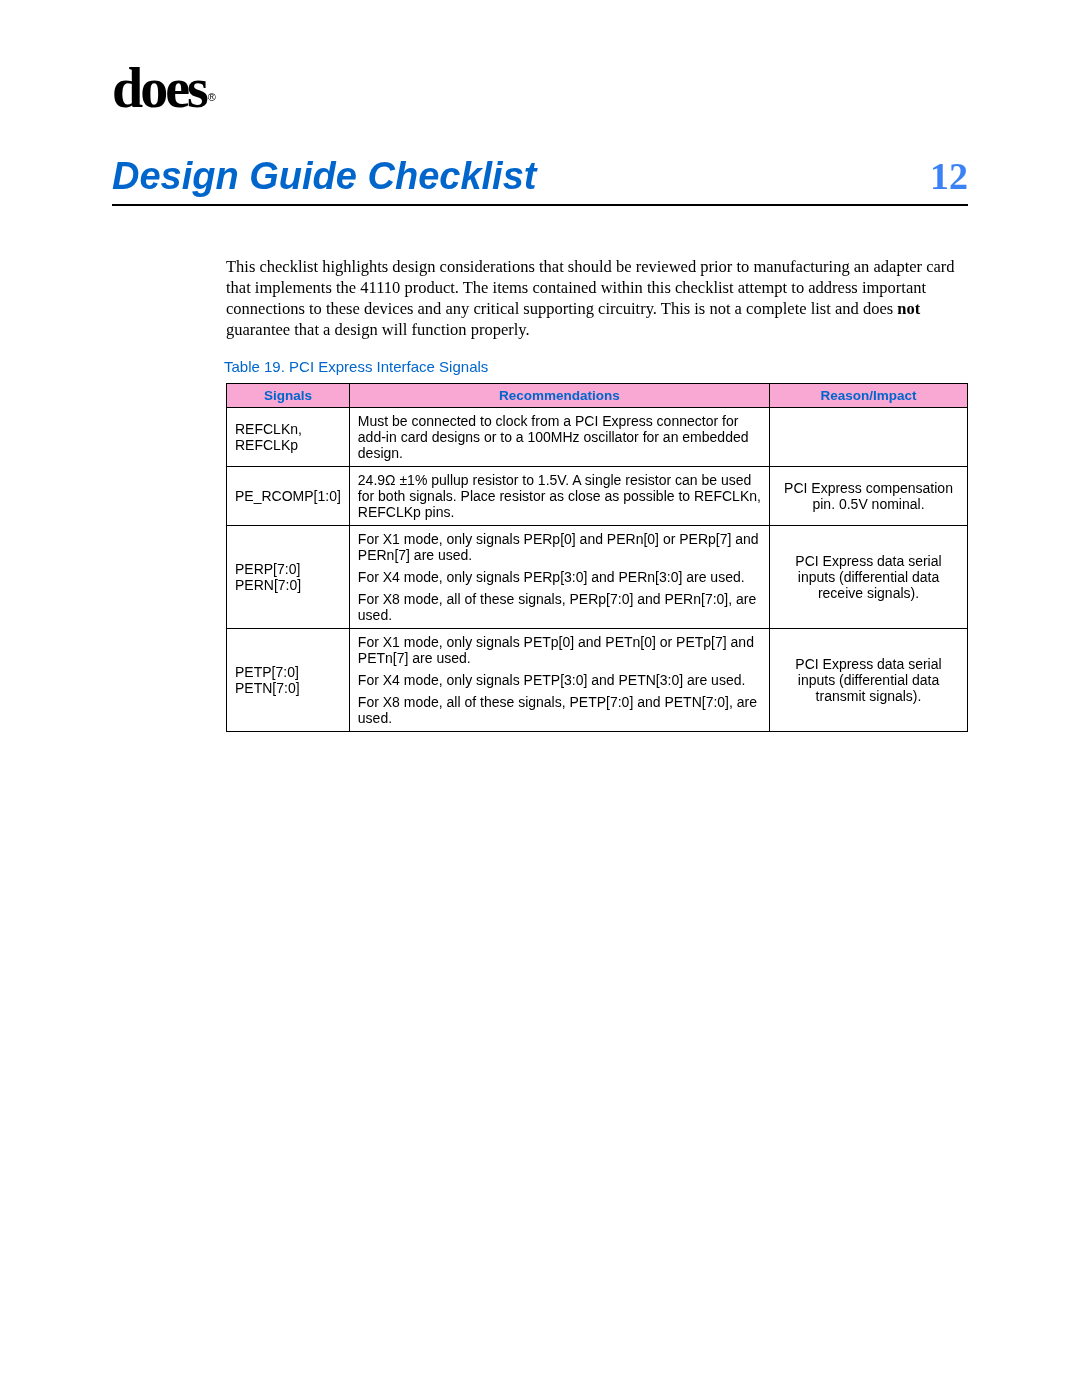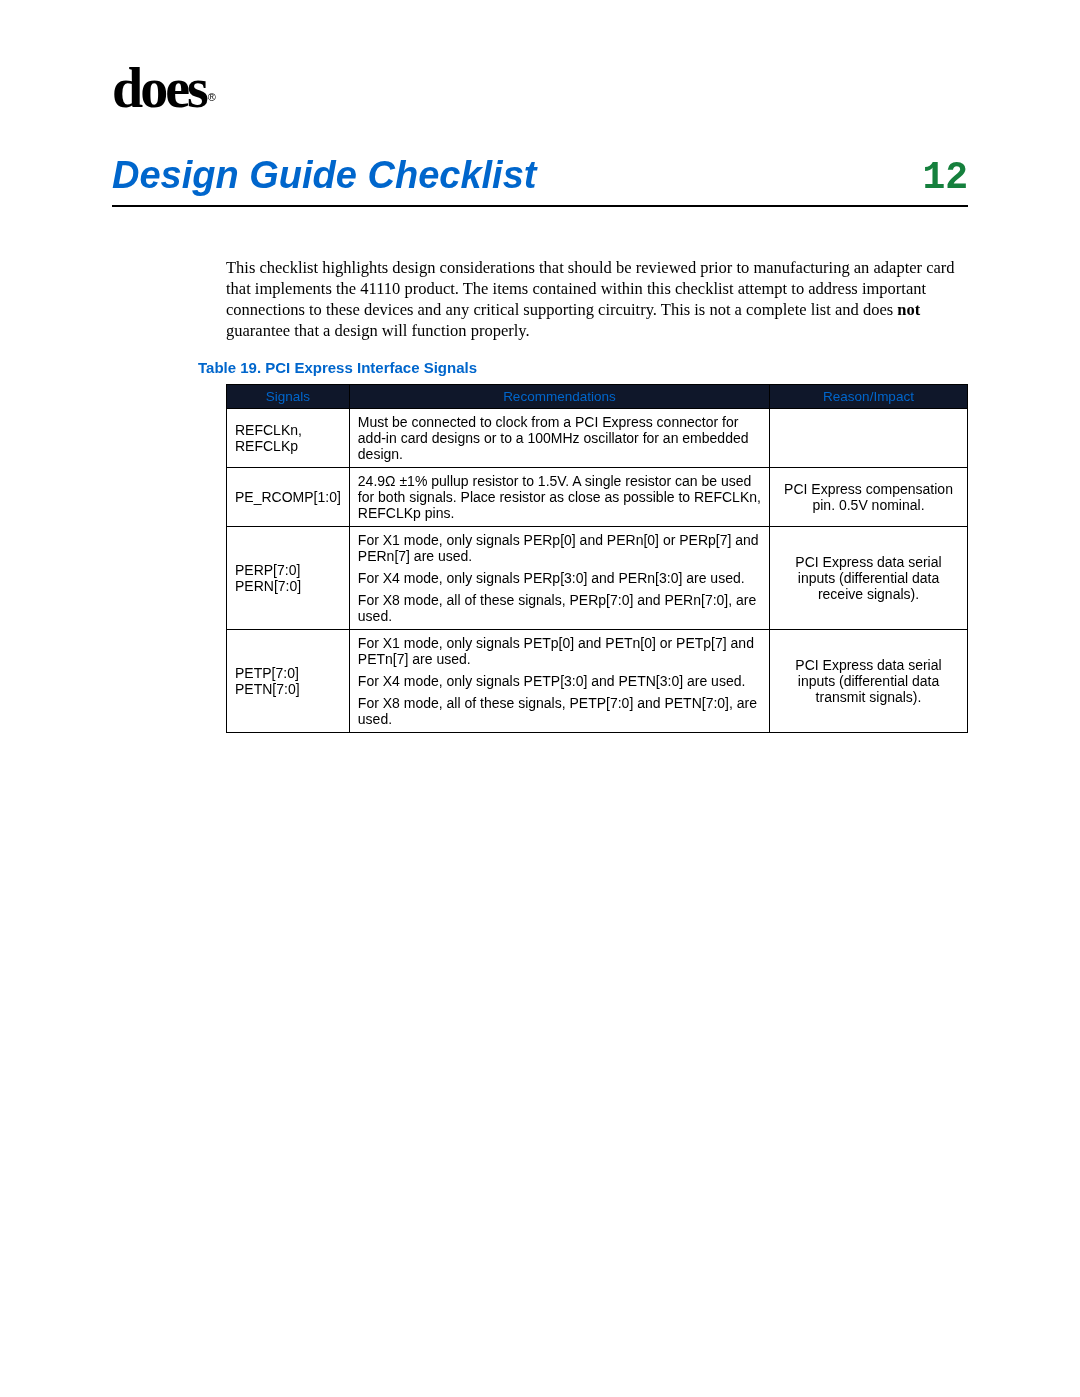--- a/index.html
+++ b/index.html
@@ -44,57 +44,57 @@
     margin-bottom: 50px;
   }
   .chapter-title {
     color: #0066cc;
     font-style: italic;
     font-weight: 700;
     font-size: 38px;
     font-family: Arial, Helvetica, sans-serif;
   }
   .chapter-number {
-    color: #15803d;
+    color: #3b82f6;
     font-weight: 700;
     font-size: 38px;
-    font-family: Liberation Mono, monospace;
+    font-family: Liberation Serif, serif;
   }
   .body-text {
     margin-left: 114px;
     font-family: "Times New Roman", Times, serif;
     font-size: 16.5px;
     line-height: 1.28;
     margin-bottom: 18px;
     text-align: left;
   }
   .table-caption {
-    margin-left: 86px;
+    margin-left: 112px;
     color: #0066cc;
-    font-weight: 700;
+    font-weight: 400;
     font-size: 15px;
     margin-bottom: 8px;
   }
   table.signals {
     margin-left: 114px;
     border-collapse: collapse;
     width: calc(100% - 114px);
     font-size: 14px;
   }
   table.signals th, table.signals td {
     border: 1px solid #000;
     padding: 5px 8px;
     vertical-align: middle;
     text-align: left;
   }
   table.signals th {
     color: #0066cc;
-    font-weight: 400;
+    font-weight: 700;
     text-align: center;
-    background: #0f172a;
+    background: #f9a8d4;
     font-size: 13.5px;
     padding: 4px 8px;
   }
   table.signals td.col-signals { width: 118px; }
   table.signals td.col-reason { width: 198px; text-align: center; }
   .multi-para p { margin-bottom: 6px; }
   .multi-para p:last-child { margin-bottom: 0; }
   .footer {
     position: absolute;
     bottom: 44px;

